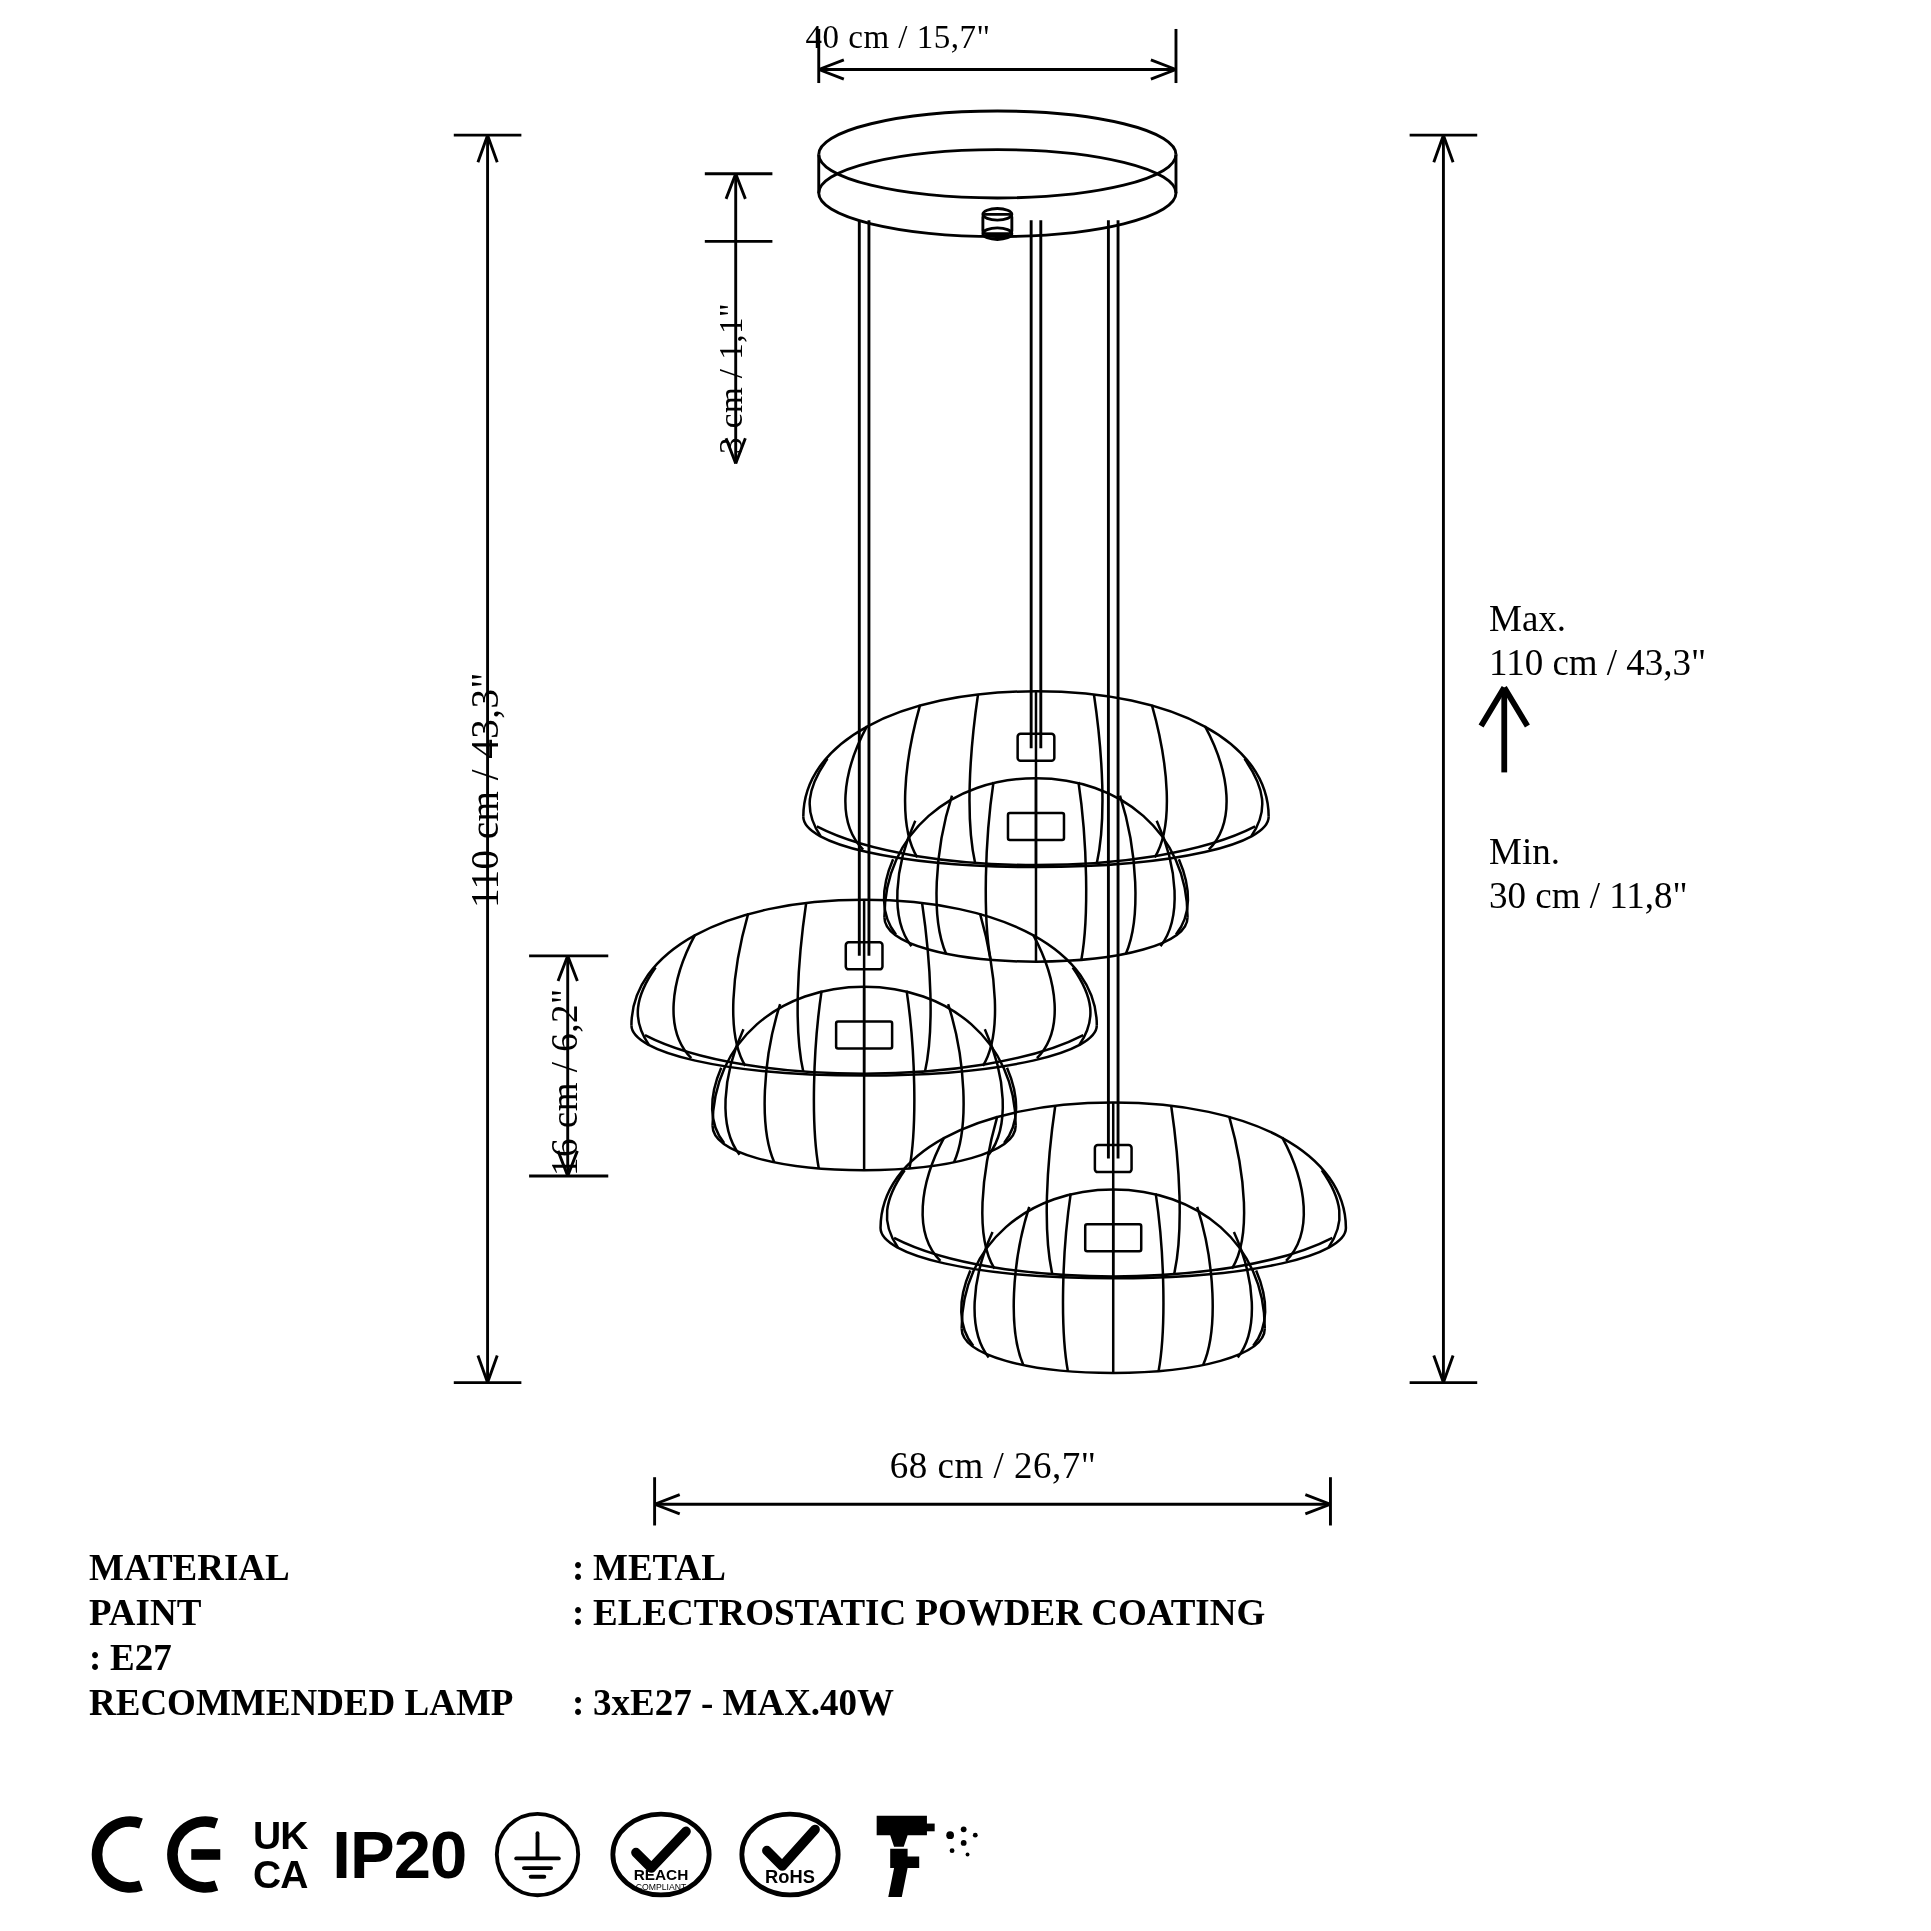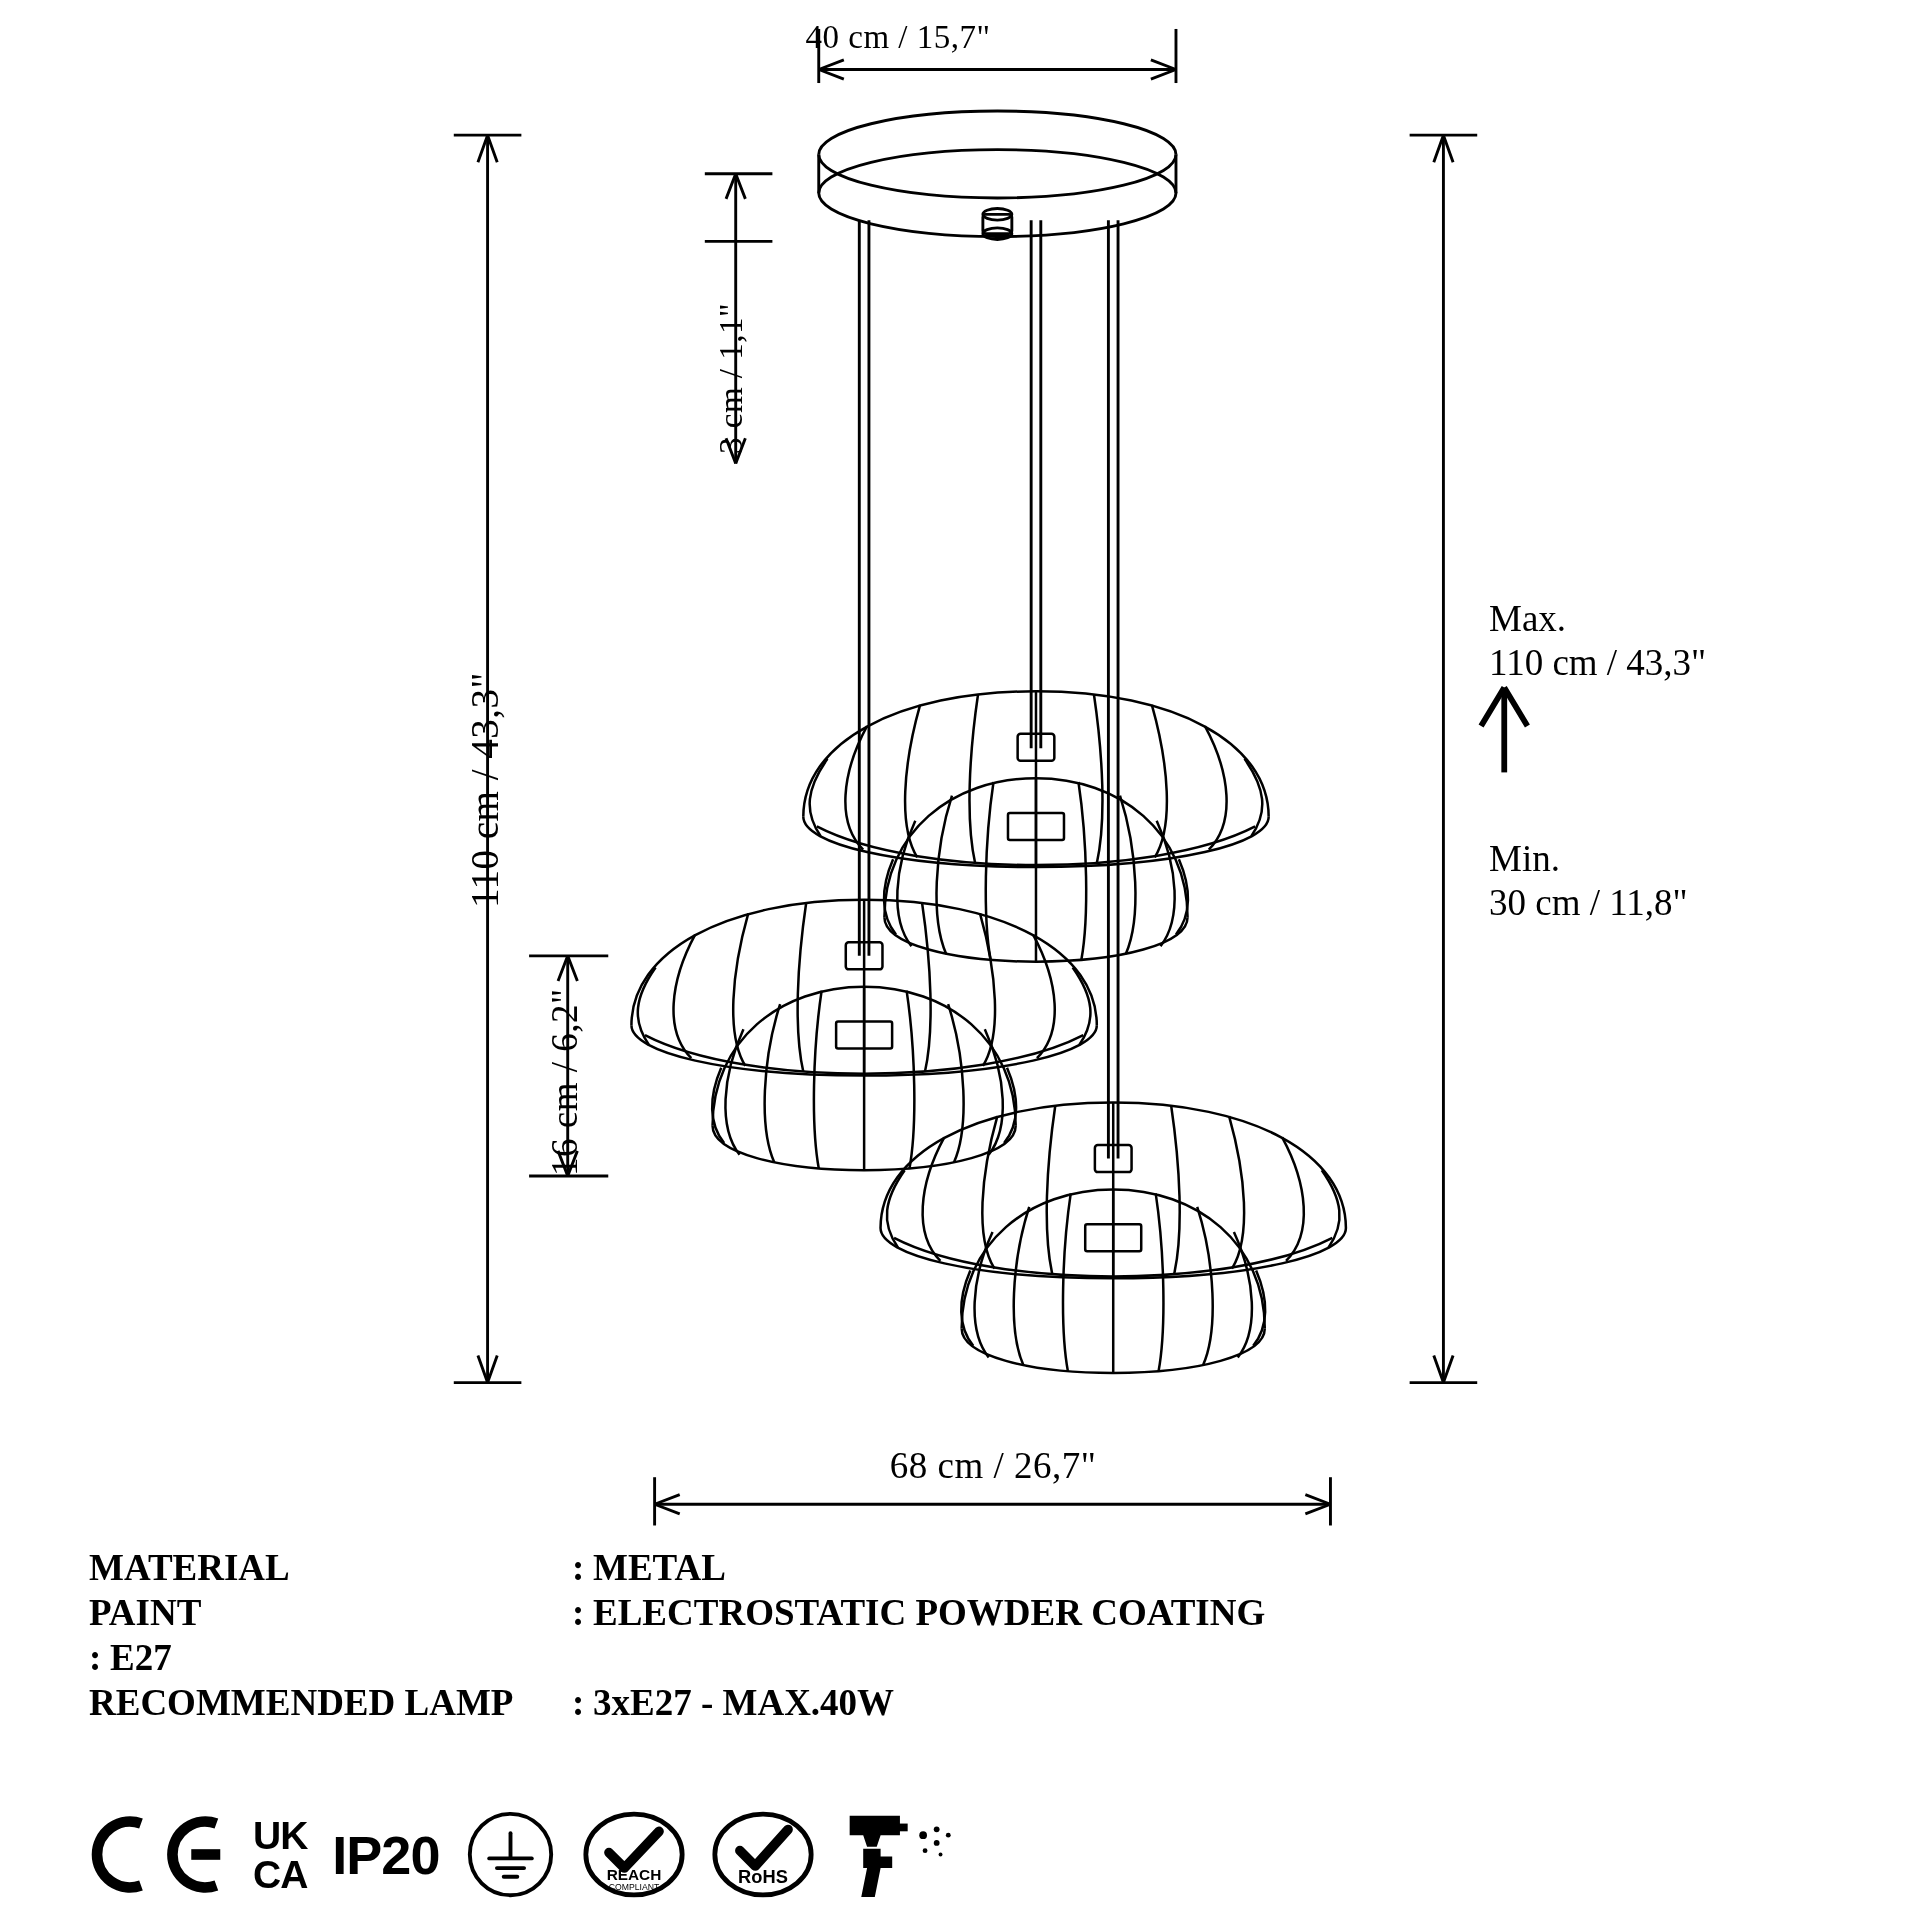--- a/index.html
+++ b/index.html
@@ -64,21 +64,21 @@
     left: 83px;
     top: 1806px;
     display: flex;
     align-items: center;
     gap: 25px;
     justify-content: space-between;
   }
   .ip20 {
     font-family: "Liberation Sans", sans-serif;
     font-weight: bold;
-    font-size: 54px;
+    font-size: 67px;
     letter-spacing: -1px;
     line-height: 1;
   }
   .ukca {
     font-family: "Liberation Sans", sans-serif;
     font-weight: bold;
     font-size: 39px;
     line-height: 39px;
     letter-spacing: -1px;
   }
@@ -276,21 +276,21 @@
 
   <div class="dimlabel vertlabel" style="left:543px; top:1176px; font-size:37px; transform:rotate(-90deg);">16 cm / 6,2"</div>
 
   <div class="dimlabel" style="left:993px; top:1444px; font-size:37px; transform:translateX(-50%);">68 cm / 26,7"</div>
 
   <div class="maxmin" style="left:1489px; top:597px;">
     <div>Max.</div>
     <div>110 cm / 43,3"</div>
   </div>
 
-  <div class="maxmin" style="left:1489px; top:830px;margin-top:7px;">
+  <div class="maxmin" style="left:1489px; top:830px;">
     <div>Min.</div>
     <div>30 cm / 11,8"</div>
   </div>
 
   <div class="specs">
     <div class="spec-row">
       <div class="spec-key">MATERIAL</div>
       <div class="spec-sep">:</div>
       <div class="spec-val">METAL</div>
     </div>

